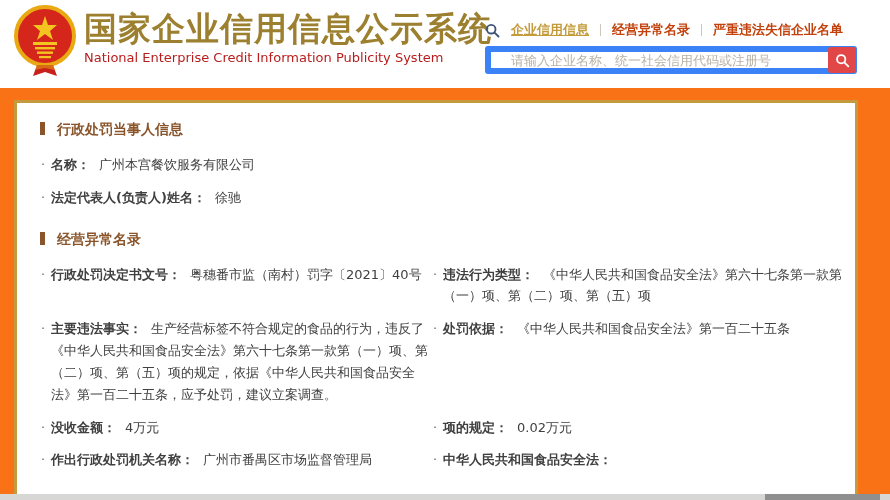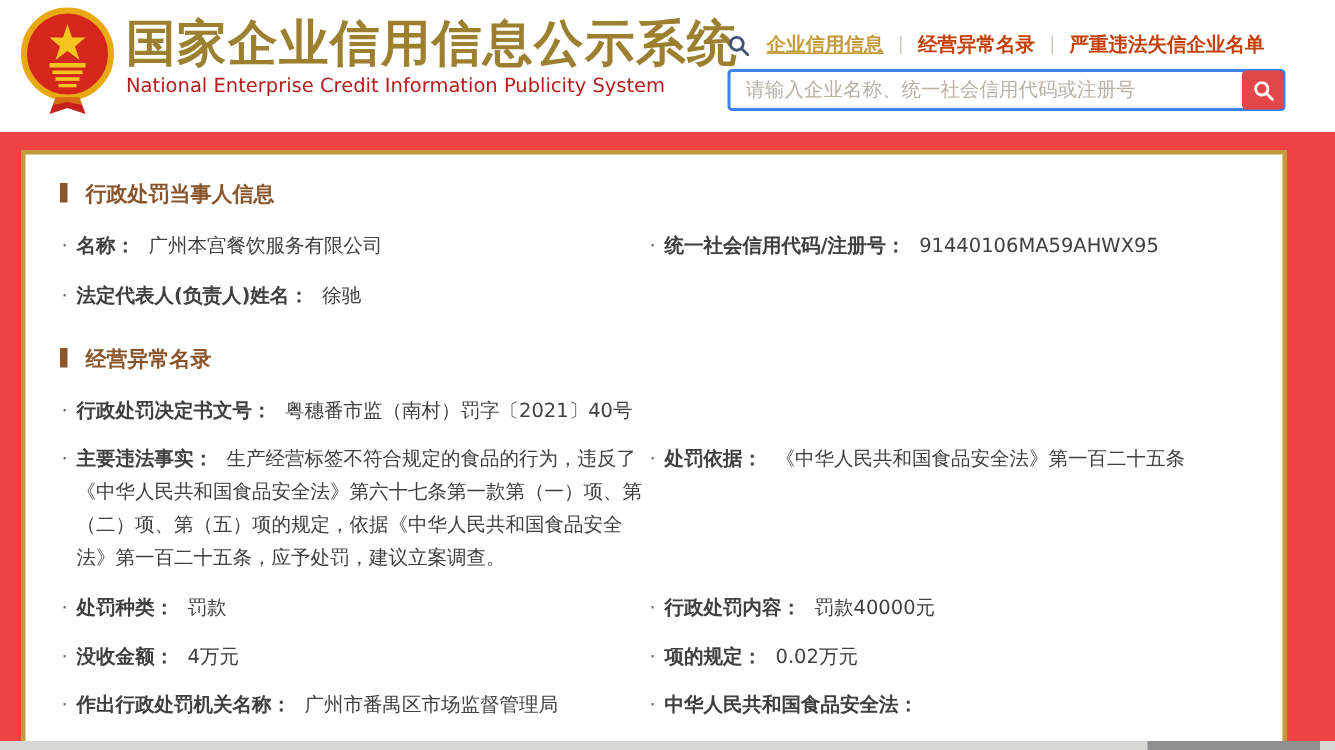--- a/index.html
+++ b/index.html
@@ -16,32 +16,32 @@
   .site-subtitle { font-size:13px; color:#b91c1c; margin-top:1px; }
 
   .header-right { position:absolute; left:485px; top:21px; width:372px; }
   .nav { display:flex; align-items:center; gap:11px; height:18px; font-size:13px; font-weight:bold; }
   .nav-search-icon { color:#3f5377; display:flex; align-items:center; }
   .nav-link { color:#c2410c; text-decoration:none; cursor:pointer; white-space:nowrap; }
   .nav-link.active { color:#c49b3a; text-decoration:underline; }
   .sep { width:1px; height:12px; background:#ccc6bb; }
   .search-bar { position:relative; margin-top:7px; height:28px; }
   .search-input {
-    width:100%; height:28px; border:2px solid #3b82f6; border-radius:3px;
-    padding:0 36px 0 10px; font-size:13px; color:#555; outline:none;
+    width:100%; height:28px; border:6px solid #3b82f6; border-radius:3px;
+    padding:0 36px 0 20px; font-size:13px; color:#555; outline:none;
     font-family:"DejaVu Sans","Liberation Sans",sans-serif;
   }
   .search-input::placeholder { color:#b9b1a5; }
   .search-btn {
     position:absolute; right:1px; top:1px; width:28px; height:26px;
     background:#e14747; border:none; border-radius:3px; color:#fff;
     display:flex; align-items:center; justify-content:center; cursor:pointer;
   }
   
-  .content-bg { position:absolute; top:88px; left:0; width:890px; height:412px; background:#ef4444; }
+  .content-bg { position:absolute; top:88px; left:0; width:890px; height:412px; background:#f97316; }
   .panel {
     position:absolute; left:14px; top:12px; width:844px; height:420px;
     background:#fff; border:3px solid #c49a3f; padding:14px 0 0 23px;
   }
   .sec-title { font-size:14px; font-weight:bold; color:#8a552b; margin:4px 0 15px 0; }
   .sec-title::before {
     content:""; display:inline-block; width:5px; height:13px;
     background:#8a552b; margin-right:12px; vertical-align:-1px;
   }
   .row { display:grid; grid-template-columns:392px 1fr; align-items:start; margin-bottom:11px; padding-right:9px; }
@@ -106,59 +106,51 @@
 
   <div class="content-bg">
     <div class="panel">
 
       <div class="section">
         <div class="sec-title">行政处罚当事人信息</div>
         <div class="row">
           <div class="cell">
             <span class="lbl">名称：</span><span class="val">广州本宫餐饮服务有限公司</span>
           </div>
-          <div class="cell">
-            <span class="lbl">统一社会信用代码/注册号：</span><span class="val">91440106MA59AHWX95</span>
-          </div>
         </div>
         <div class="row">
           <div class="cell">
             <span class="lbl">法定代表人(负责人)姓名：</span><span class="val">徐驰</span>
           </div>
         </div>
       </div>
 
       <div class="section-gap"></div>
 
       <div class="section">
         <div class="sec-title">经营异常名录</div>
 
         <div class="row">
           <div class="cell">
             <span class="lbl">行政处罚决定书文号：</span><span class="val">粤穗番市监（南村）罚字〔2021〕40号</span>
           </div>
+          <div class="cell">
+            <span class="lbl">违法行为类型：</span><span class="val">《中华人民共和国食品安全法》第六十七条第一款第（一）项、第（二）项、第（五）项</span>
+          </div>
         </div>
 
         <div class="row">
           <div class="cell">
             <span class="lbl">主要违法事实：</span><span class="val">生产经营标签不符合规定的食品的行为，违反了《中华人民共和国食品安全法》第六十七条第一款第（一）项、第（二）项、第（五）项的规定，依据《中华人民共和国食品安全法》第一百二十五条，应予处罚，建议立案调查。</span>
           </div>
           <div class="cell">
             <span class="lbl">处罚依据：</span><span class="val">《中华人民共和国食品安全法》第一百二十五条</span>
           </div>
         </div>
 
-        <div class="row">
-          <div class="cell">
-            <span class="lbl">处罚种类：</span><span class="val">罚款</span>
-          </div>
-          <div class="cell">
-            <span class="lbl">行政处罚内容：</span><span class="val">罚款40000元</span>
-          </div>
-        </div>
 
         <div class="row">
           <div class="cell">
             <span class="lbl">没收金额：</span><span class="val">4万元</span>
           </div>
           <div class="cell">
             <span class="lbl">项的规定：</span><span class="val">0.02万元</span>
           </div>
         </div>
 

